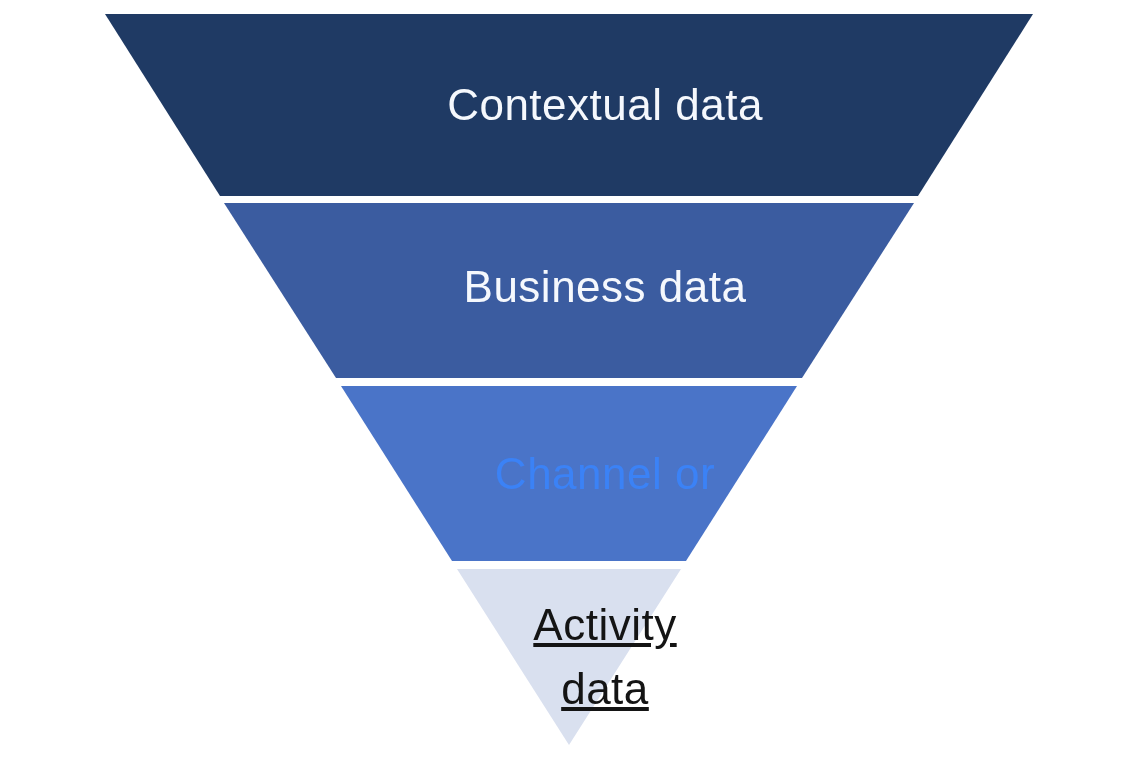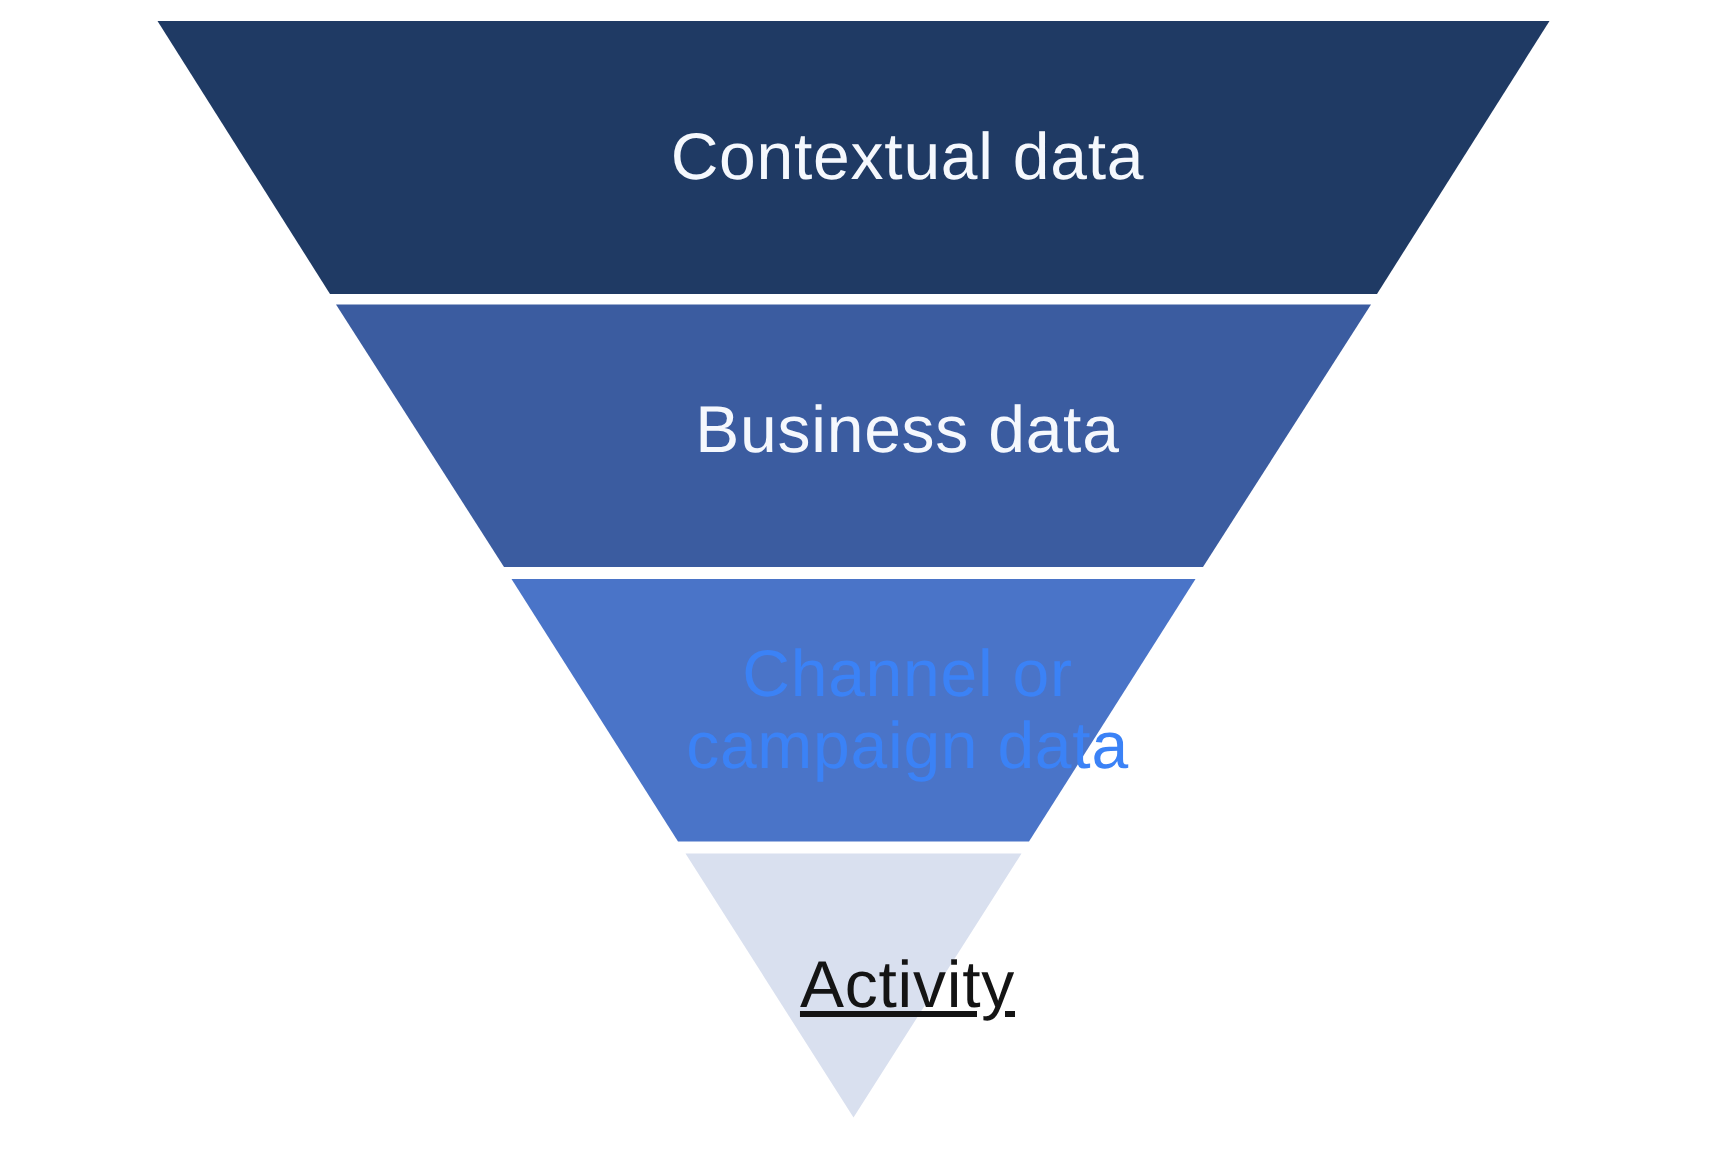--- a/index.html
+++ b/index.html
@@ -56,20 +56,20 @@
   <div class="layer-label label-1">
     <span class="label-line">Contextual data</span>
   </div>
 
   <div class="layer-label label-2">
     <span class="label-line">Business data</span>
   </div>
 
   <div class="layer-label label-3">
     <span class="label-line">Channel or</span>
-    <span class="label-line">campaign data</span>
   </div>
 
   <div class="layer-label label-4">
     <span class="label-line">Activity</span>
+    <span class="label-line">data</span>
   </div>
 
 </div>
 
 </body></html>

